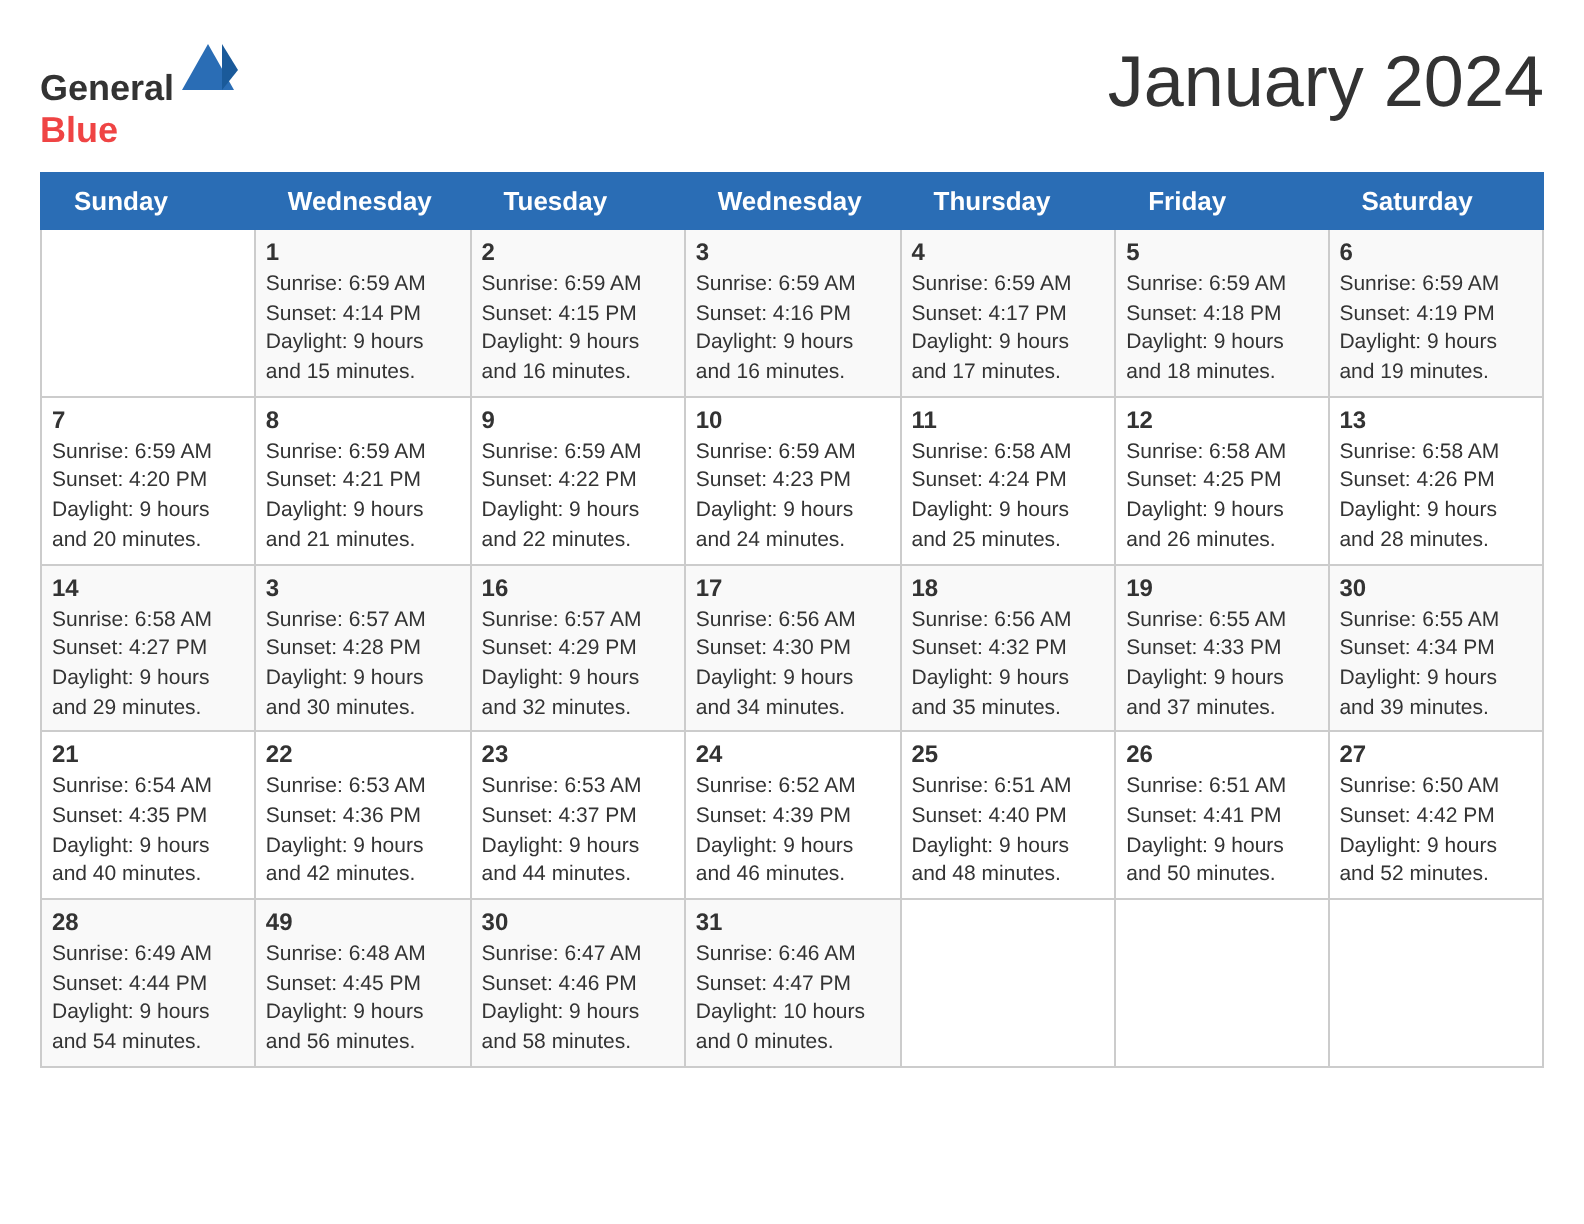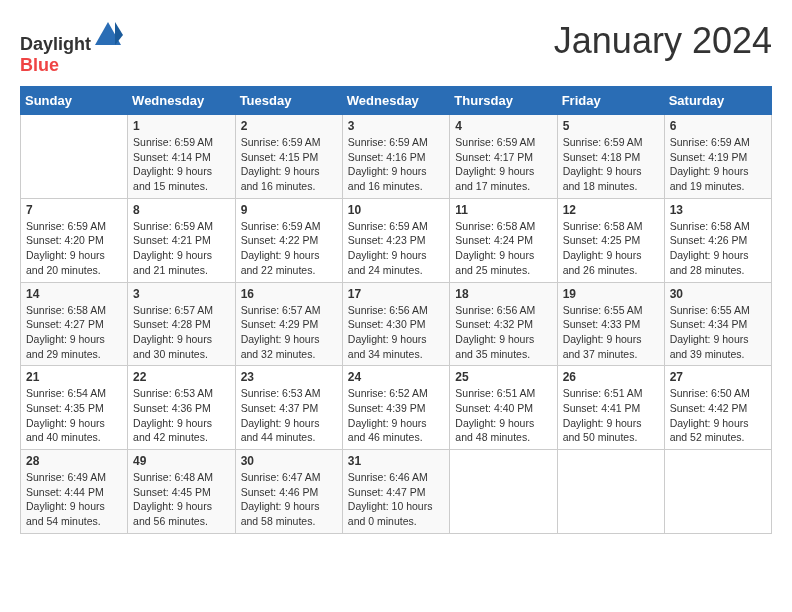--- a/index.html
+++ b/index.html
@@ -48,21 +48,21 @@
       color: #333;
     }
     table {
       width: 100%;
       border-collapse: collapse;
       font-size: 11px;
     }
     thead tr th {
       background-color: #2a6db5;
       color: #fff;
-      padding: 6px 4px;
+      padding: 6px 16px;
       text-align: left;
       font-size: 13px;
       font-weight: bold;
       border: 1px solid #2a6db5;
     }
     tbody tr td {
       border: 1px solid #ccc;
       vertical-align: top;
       padding: 4px 5px;
       width: 108px;
@@ -90,21 +90,21 @@
     .empty-cell {
       background: #fff !important;
     }
   </style>
 </head>
 <body>
 
 <div class="header-section">
   <div class="logo">
     <div>
-      <span class="logo-text-general">Daylight</span><svg class="logo-icon" viewBox="0 0 30 30">
+      <span class="logo-text-general">General</span><svg class="logo-icon" viewBox="0 0 30 30">
           <polygon points="15,2 28,25 2,25" fill="#2a6db5"></polygon>
           <polygon points="22,2 30,15 22,25" fill="#1a5a9a"></polygon>
         </svg><br>
       <span class="logo-text-blue">Blue</span>
     </div>
   </div>
   <div class="title-section">
     <div class="month-title">January 2024</div>
   </div>
 </div>

